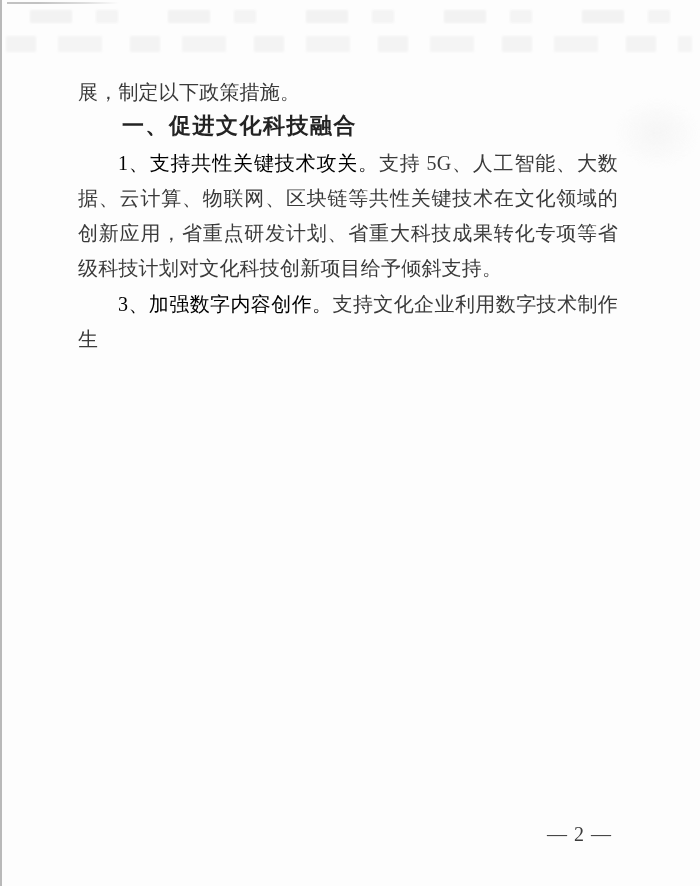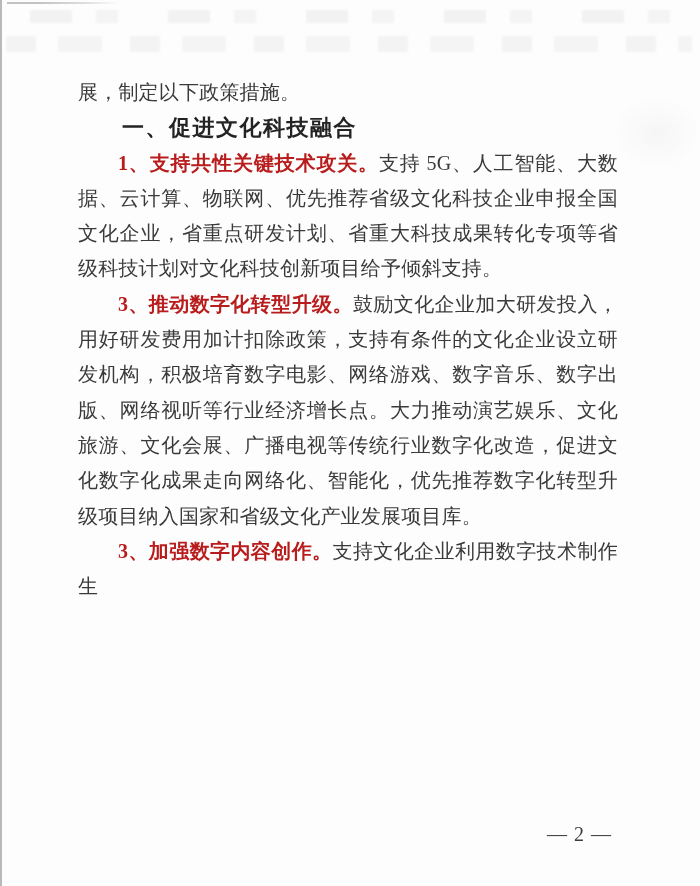--- a/index.html
+++ b/index.html
@@ -62,31 +62,31 @@
     font-size: 20px;
     line-height: 35.3px;
     color: #3a3a3a;
     text-align: justify;
     text-indent: 2em;
     letter-spacing: 0.2px;
   }
   .no-indent { text-indent: 0; }
   .heading {
     margin: 0;
-    font-family: Liberation Serif, serif;
+    font-family: Liberation Mono, monospace;
     font-weight: 700;
     font-size: 22px;
     line-height: 35.3px;
     color: #232323;
     text-indent: 44px;
     letter-spacing: 1.5px;
   }
   .lead {
-    font-weight: 700;
-    color: #b91c1c;
+    font-weight: 400;
+    color: #000000;
   }
   .page-number {
     position: absolute;
     top: 820px;
     right: 88px;
     font-size: 20px;
     line-height: 28px;
     color: #3b3b3b;
     letter-spacing: 1px;
     white-space: nowrap;
@@ -102,25 +102,24 @@
   <div class="bleed bleed-1"></div>
   <div class="bleed bleed-2"></div>
   <div class="bleed bleed-3"></div>
 
   <main class="content">
 
     <p class="body-p no-indent">展，制定以下政策措施。</p>
 
     <h2 class="heading">一、促进文化科技融合</h2>
 
-    <p class="body-p"><b class="lead">1、支持共性关键技术攻关。</b><span>支持 5G、人工智能、大数据、云计算、物联网、优先推荐省级文化科技企业申报全国文化企业，省重点研发计划、省重大科技成果转化专项等省级科技计划对文化科技创新项目给予倾斜支持。</span></p>
+    <p class="body-p"><b class="lead">1、支持共性关键技术攻关。</b><span>支持 5G、人工智能、大数据、云计算、物联网、区块链等共性关键技术在文化领域的创新应用，省重点研发计划、省重大科技成果转化专项等省级科技计划对文化科技创新项目给予倾斜支持。</span></p>
 
 
 
-    <p class="body-p"><b class="lead">3、推动数字化转型升级。</b><span>鼓励文化企业加大研发投入，用好研发费用加计扣除政策，支持有条件的文化企业设立研发机构，积极培育数字电影、网络游戏、数字音乐、数字出版、网络视听等行业经济增长点。大力推动演艺娱乐、文化旅游、文化会展、广播电视等传统行业数字化改造，促进文化数字化成果走向网络化、智能化，优先推荐数字化转型升级项目纳入国家和省级文化产业发展项目库。</span></p>
 
     <p class="body-p"><b class="lead">3、加强数字内容创作。</b><span>支持文化企业利用数字技术制作生</span></p>
 
   </main>
 
   <div class="page-number">— 2 —</div>
 
 </div>
 
 </body></html>

